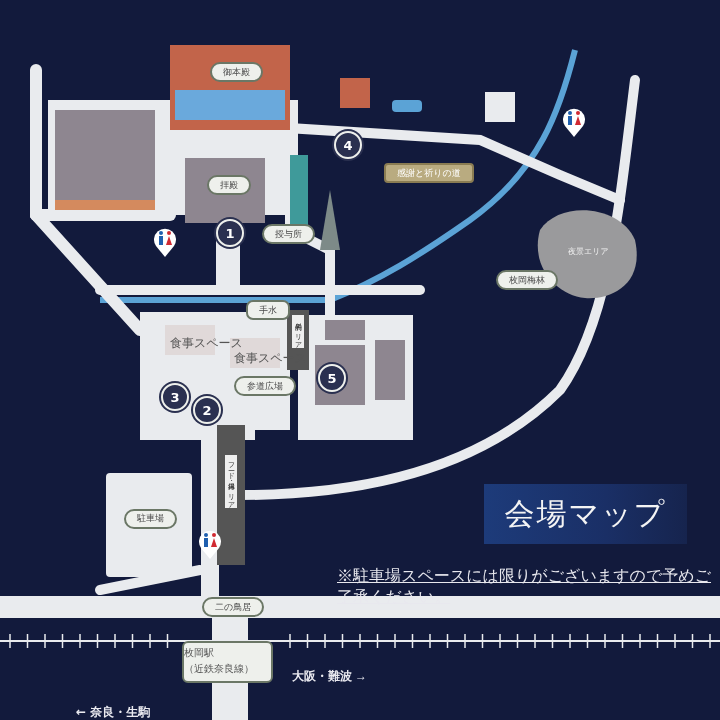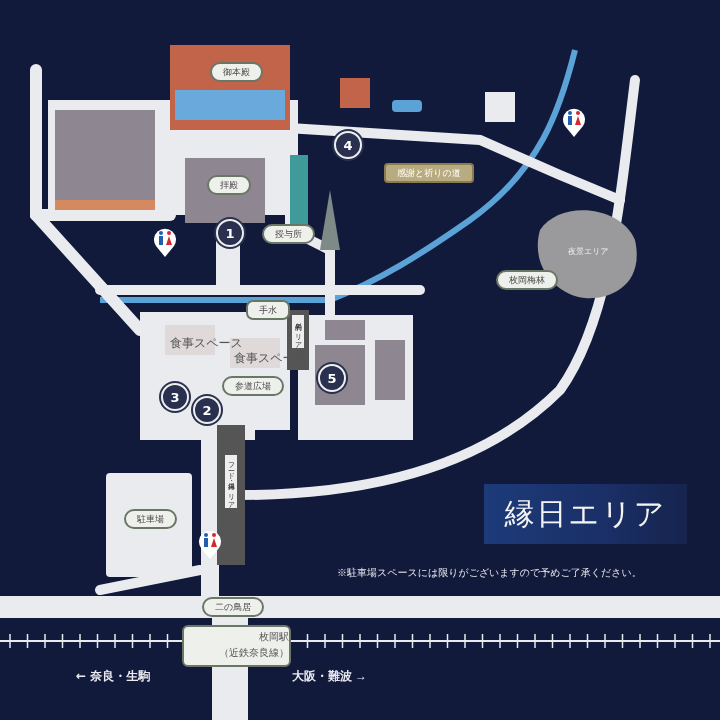--- a/index.html
+++ b/index.html
@@ -54,31 +54,32 @@
     background: linear-gradient(90deg, #1d3b7a 0%, #1a2f66 60%, #16244e 100%);
     display: flex; align-items: center; justify-content: center;
   }
   .title-text {
     color: #f4f4f4; font-size: 30px;
     font-family: "DejaVu Serif", serif;
     letter-spacing: 2px;
   }
   .note {
     position: absolute; left: 337px; top: 566px;
-    color: #e8e8ee; font-size: 10px;
+    color: #e8e8ee; font-size: 16px;
     font-family: "DejaVu Serif", serif;
+    text-decoration: underline;
   }
   .station {
-    position: absolute; left: 182px; top: 625px;
-    width: 109px; height: 42px;
+    position: absolute; left: 182px; top: 641px;
+    width: 91px; height: 42px;
     background: #eef0ec;
     border: 2px solid #6b7766;
     border-radius: 6px;
     color: #555; font-size: 10px;
-    text-align: right; line-height: 16px;
+    text-align: left; line-height: 16px;
     padding-top: 2px; box-sizing: border-box;
   }
   .dir {
     position: absolute; top: 668px;
     color: #eaeaf0; font-size: 12px; font-weight: bold;
   }
   .nightview {
     position: absolute; color: #f0f0f0; font-size: 8px;
   }
   .toilet-pin {
@@ -174,24 +175,24 @@
 
 <div class="label" style="left:210px;top:62px;">御本殿</div>
 <div class="label" style="left:207px;top:175px;">拝殿</div>
 <div class="label" style="left:262px;top:224px;">授与所</div>
 <div class="label" style="left:246px;top:300px;border-radius:7px;">手水</div>
 <div class="label" style="left:384px;top:163px;background:#b9ab80;border-color:#8a7c52;color:#fff;border-radius:4px;">感謝と祈りの道</div>
 <div class="label" style="left:496px;top:236px;margin-top:34px;">枚岡梅林</div>
 <div class="nightview" style="left:568px;top:246px;">夜景エリア</div>
 <div class="label-plain" style="left:170px;top:335px;">食事スペース</div>
 <div class="label-plain" style="left:234px;top:350px;">食事スペース</div>
-<div class="label" style="left:222px;top:376px;text-align:center;">参道広場</div>
+<div class="label" style="left:234px;top:376px;text-align:center;">参道広場</div>
 <div class="vtext" style="left:292px;top:315px;">射的エリア</div>
 <div class="vtext" style="left:225px;top:455px;">フード・縁日エリア</div>
-<div class="label" style="left:124px;top:509px;">駐車場</div>
+<div class="label" style="left:124px;top:509px;font-family:Liberation Mono, monospace;">駐車場</div>
 <div class="label" style="left:202px;top:597px;">二の鳥居</div>
 
 <div class="marker" style="left:216px;top:219px;">1</div>
 <div class="marker" style="left:193px;top:396px;">2</div>
 <div class="marker" style="left:161px;top:383px;">3</div>
 <div class="marker" style="left:334px;top:131px;">4</div>
 <div class="marker" style="left:318px;top:364px;">5</div>
 
 <svg class="toilet-pin" style="left:152px;top:226px;" viewBox="0 0 26 32">
   <path d="M13,31 L4,20 A11,11 0 1 1 22,20 Z" fill="#fff"></path>
@@ -209,22 +210,22 @@
 </svg>
 <svg class="toilet-pin" style="left:197px;top:528px;" viewBox="0 0 26 32">
   <path d="M13,31 L4,20 A11,11 0 1 1 22,20 Z" fill="#fff"></path>
   <circle cx="9" cy="7" r="2" fill="#1f5fae"></circle>
     <rect x="7" y="10" width="4" height="9" fill="#1f5fae"></rect>
   <circle cx="17" cy="7" r="2" fill="#d12a32"></circle>
     <path d="M17,10 L20,19 L14,19 Z" fill="#d12a32"></path>
 </svg>
 
 <div class="title-box">
-  <span class="title-text">縁日エリア</span>
+  <span class="title-text">会場マップ</span>
 </div>
 <div class="note">※駐車場スペースには限りがございますので予めご了承ください。</div>
 
 <div class="station">
   <div>枚岡駅</div>
   <div>（近鉄奈良線）</div>
 </div>
-<div class="dir" style="left:76px;">← 奈良・生駒</div>
+<div class="dir" style="left:76px;margin-top:36px;">← 奈良・生駒</div>
 <div class="dir" style="left:292px;font-family:Liberation Serif, serif;">大阪・難波 →</div>
 
 </body></html>

